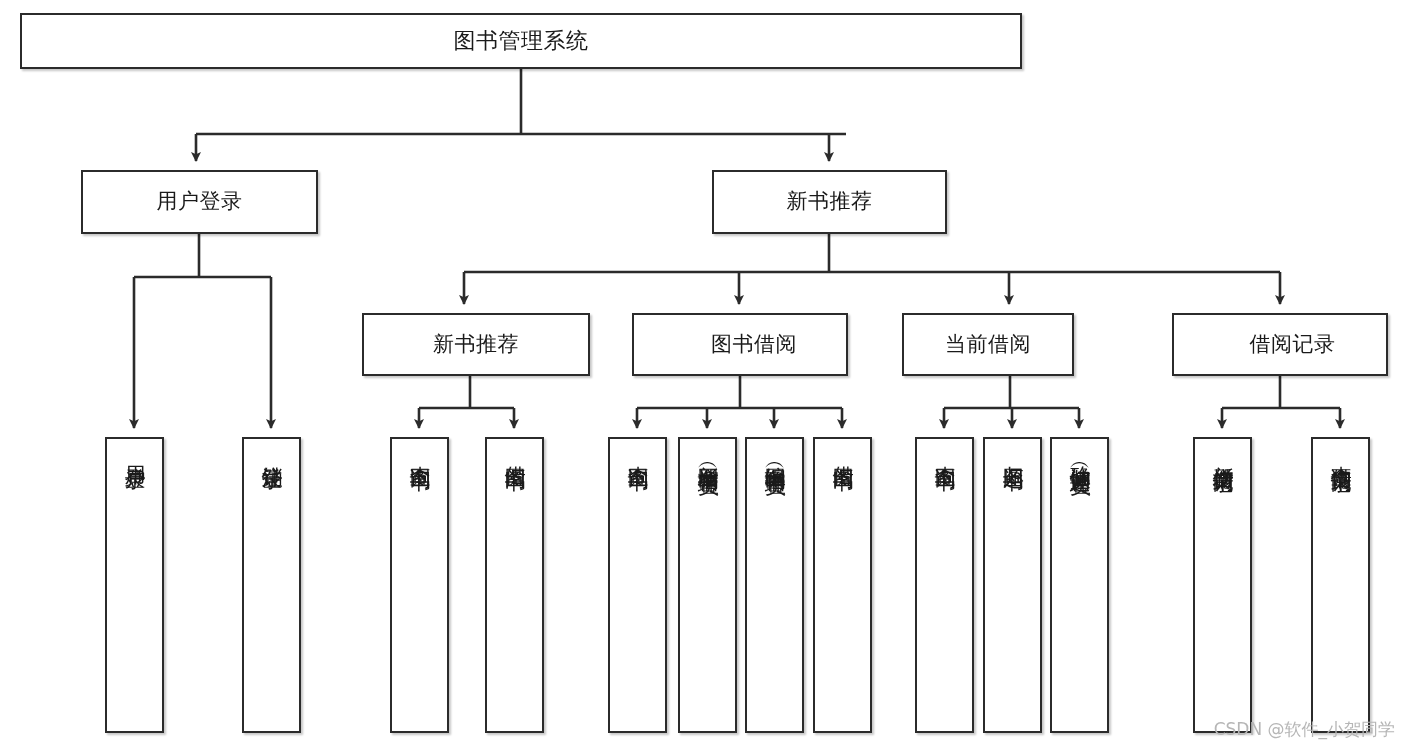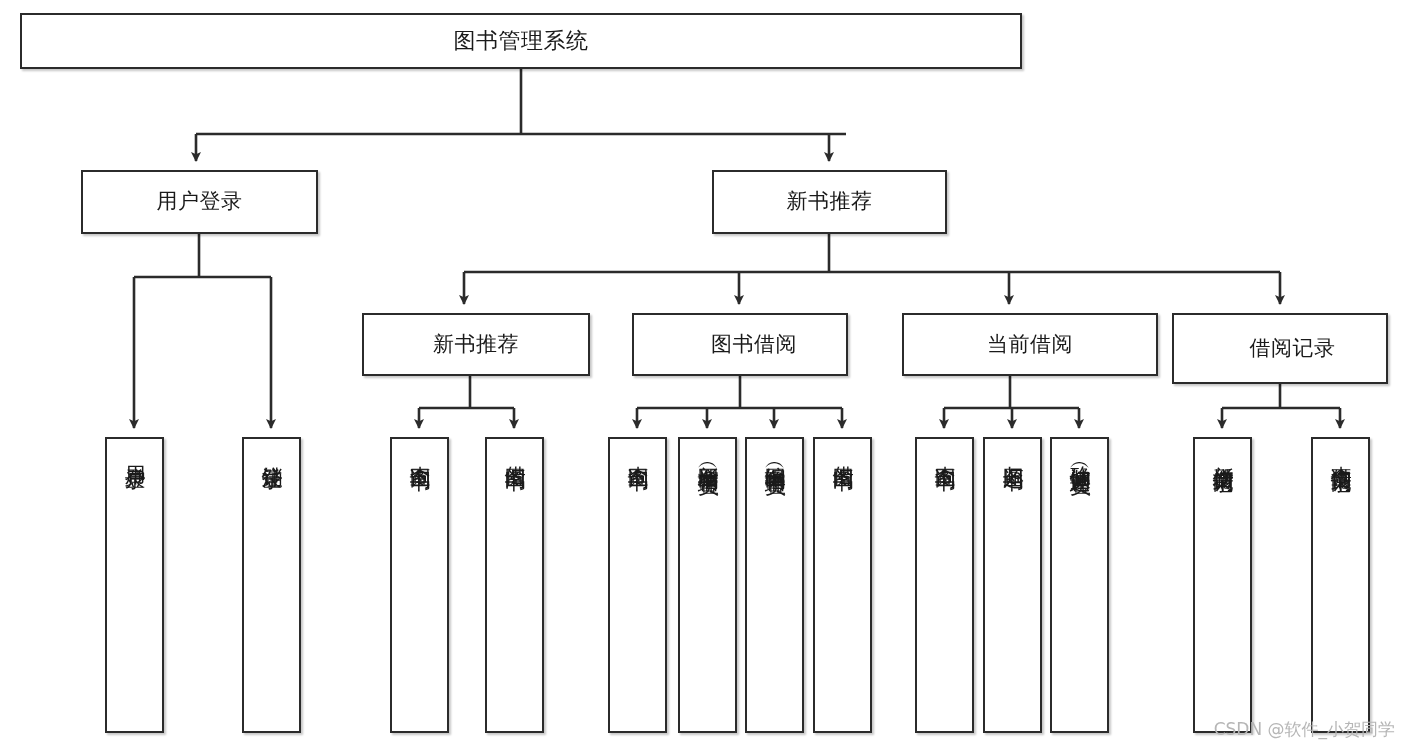--- a/index.html
+++ b/index.html
@@ -136,24 +136,24 @@
   <div class="node horiz" style="left:712px; top:170px; width:235px; height:64px;">
     <span class="label">新书推荐</span>
   </div>
 
   <div class="node horiz" style="left:362px; top:313px; width:228px; height:63px;font-family:Liberation Serif, serif;">
     <span class="label">新书推荐</span>
   </div>
   <div class="node horiz" style="left:632px; top:313px; width:216px; height:63px;padding-left:28px;">
     <span class="label">图书借阅</span>
   </div>
-  <div class="node horiz" style="left:902px; top:313px; width:256px; height:63px;">
+  <div class="node horiz" style="left:902px; top:313px; width:172px; height:63px;">
     <span class="label">当前借阅</span>
   </div>
-  <div class="node horiz" style="left:1172px; top:313px; width:216px; height:71px;padding-left:25px;">
+  <div class="node horiz" style="left:1172px; top:313px; width:216px; height:63px;padding-left:25px;">
     <span class="label">借阅记录</span>
   </div>
 
   <div class="node vert" style="left:105px; top:437px; width:59px; height:296px;">
     <span class="label">用户登录</span>
   </div>
   <div class="node vert" style="left:242px; top:437px; width:59px; height:296px;">
     <span class="label">注销登录</span>
   </div>
 

